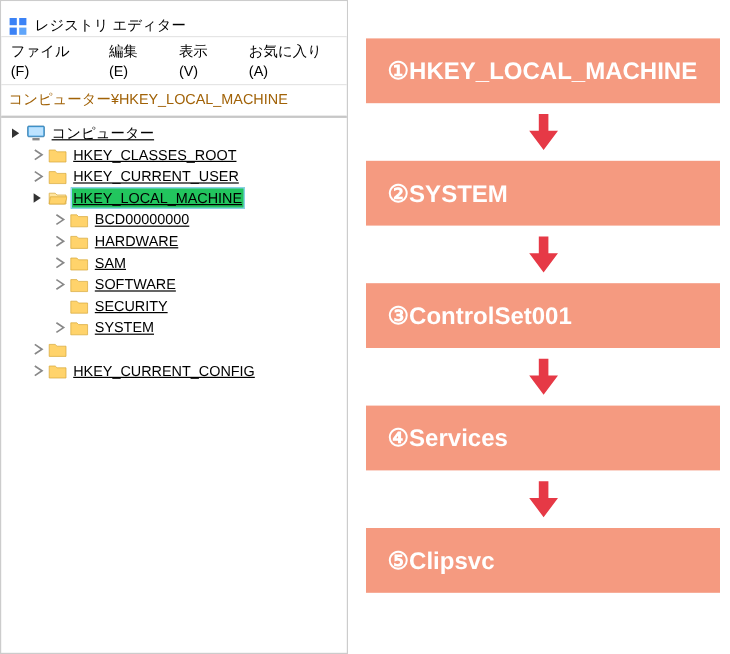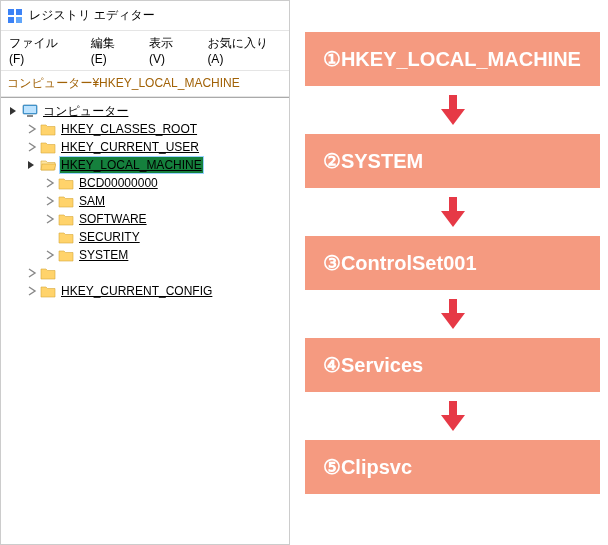--- a/index.html
+++ b/index.html
@@ -14,21 +14,21 @@
   }
   .app {
     position: absolute;
     left: 0; top: 0;
     width: 290px; height: 545px;
     border: 1px solid #ccc;
     background: #fff;
   }
   .titlebar {
     display: flex;
-    align-items: center;
+    align-items: flex-end;
     height: 30px;
     padding: 0 6px;
     background: #fff;
     border-bottom: 1px solid #e5e5e5;
   }
   .titlebar .app-icon {
     width: 16px; height: 16px;
     margin-right: 6px;
     display: flex; align-items: center; justify-content: center;
   }
@@ -77,21 +77,21 @@
     margin: 0 3px 0 1px;
     flex-shrink: 0;
   }
   .pc-icon {
     width: 16px; height: 14px;
     margin: 0 3px 0 1px;
     flex-shrink: 0;
   }
   .label { font-size: 12px; color: #000; padding: 0 2px; text-decoration: underline; }
   .label.selected {
-    background: #15803d;
+    background: #22c55e;
     border: 1px solid #99d1ff;
     padding: 0 1px;
     line-height: 16px;
   }
   .ind { display: inline-block; flex-shrink: 0; }
   .ind-1 { width: 4px; }
   .ind-2 { width: 22px; }
   .ind-3 { width: 40px; }
 
   
@@ -219,20 +219,34 @@
           </svg>
       </span>
       <span class="folder-icon">
         <svg width="16" height="14" viewBox="0 0 16 14">
             <path d="M1 3 L6 3 L7.5 4.5 L15 4.5 L15 13 L1 13 Z" fill="#ffd36b" stroke="#d6a83a" stroke-width="0.6"></path>
           </svg>
       </span>
       <span class="label">BCD00000000</span>
     </div>
 
+    <div class="tree-row">
+      <span class="ind ind-3"></span>
+      <span class="exp">
+        <svg width="10" height="10" viewBox="0 0 10 10">
+            <path d="M2 1 L8 5 L2 9" fill="none" stroke="#888" stroke-width="1.4"></path>
+          </svg>
+      </span>
+      <span class="folder-icon">
+        <svg width="16" height="14" viewBox="0 0 16 14">
+            <path d="M1 3 L6 3 L7.5 4.5 L15 4.5 L15 13 L1 13 Z" fill="#ffd36b" stroke="#d6a83a" stroke-width="0.6"></path>
+          </svg>
+      </span>
+      <span class="label">HARDWARE</span>
+    </div>
 
     <div class="tree-row">
       <span class="ind ind-3"></span>
       <span class="exp">
         <svg width="10" height="10" viewBox="0 0 10 10">
             <path d="M2 1 L8 5 L2 9" fill="none" stroke="#888" stroke-width="1.4"></path>
           </svg>
       </span>
       <span class="folder-icon">
         <svg width="16" height="14" viewBox="0 0 16 14">

